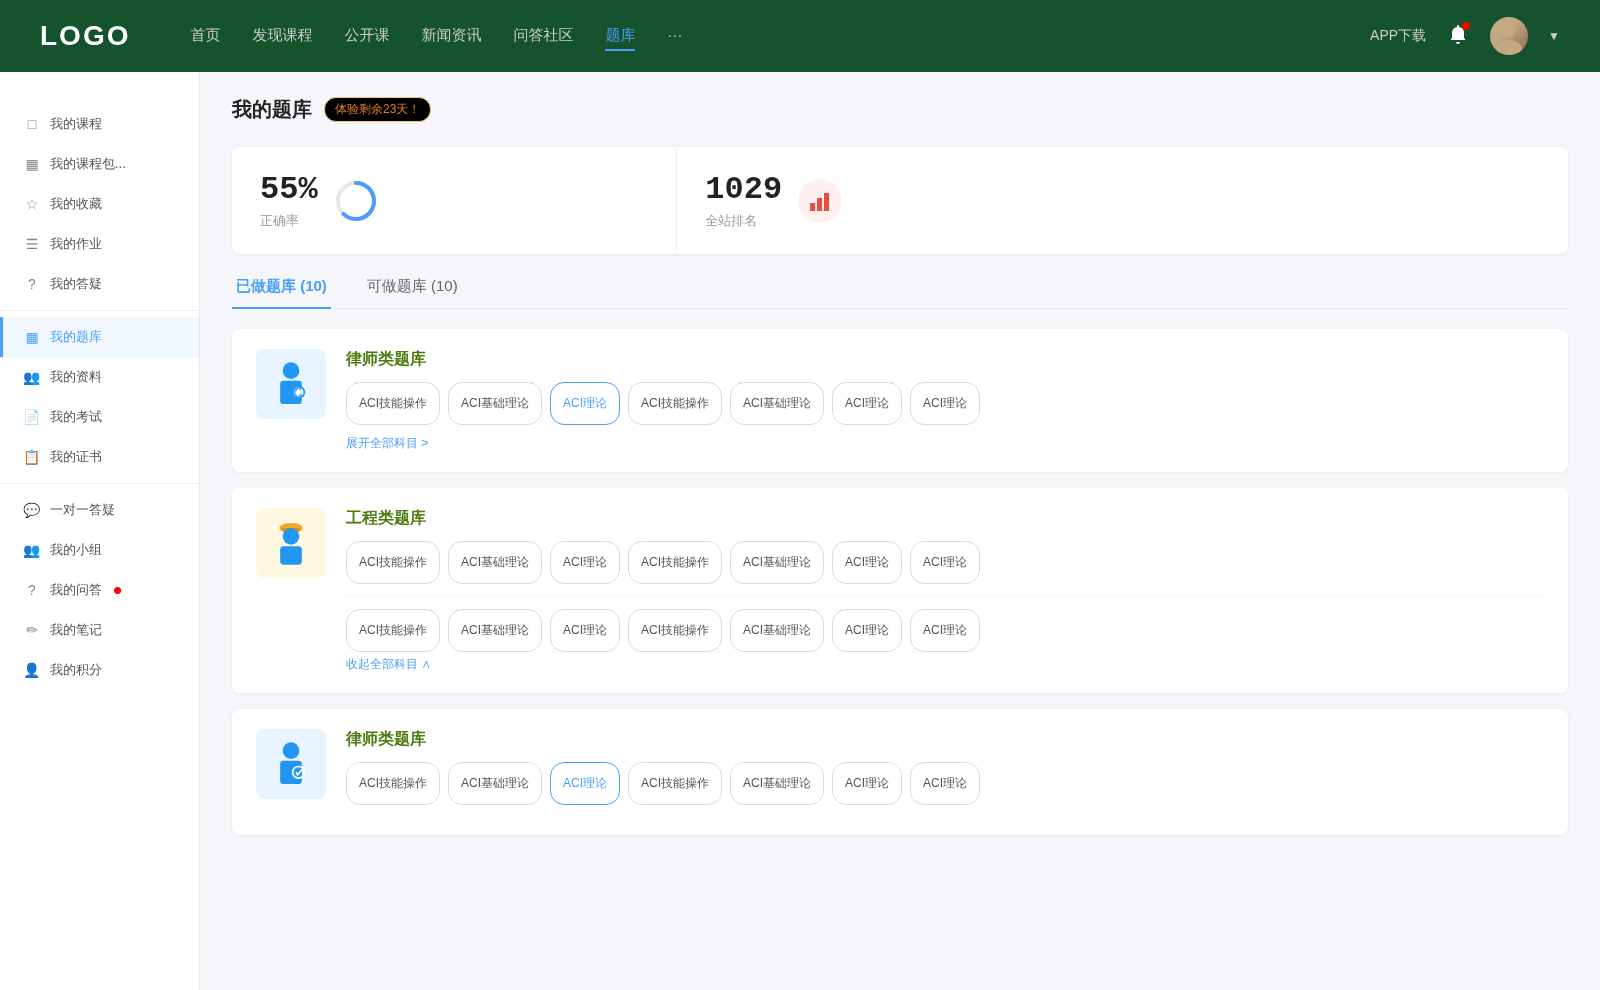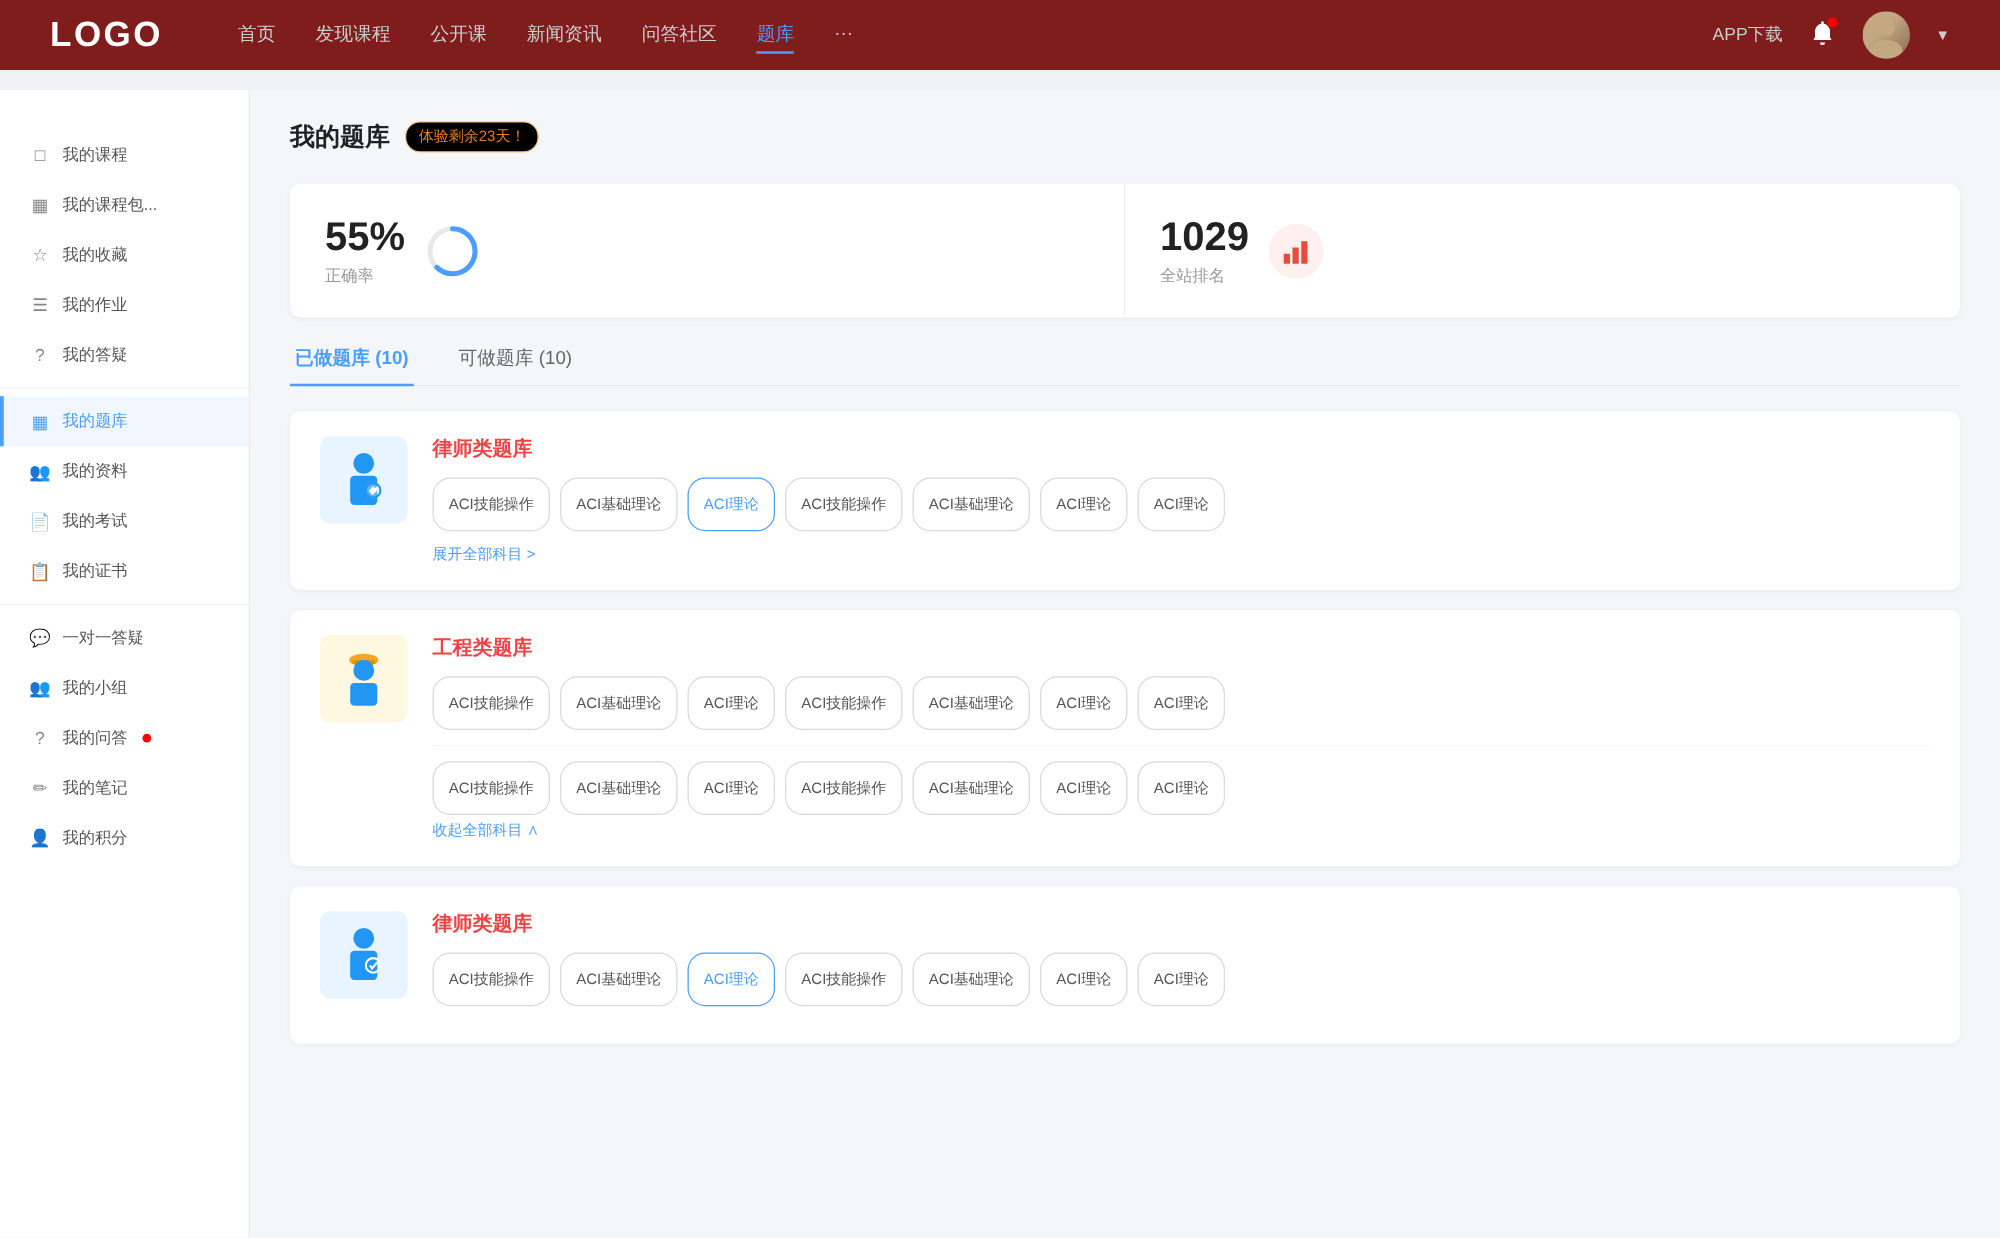--- a/index.html
+++ b/index.html
@@ -1,21 +1,21 @@
 <!DOCTYPE html>
 <html><head>
   <meta charset="utf-8">
   <style>
     * { box-sizing: border-box; margin: 0; padding: 0; }
     body { font-family: -apple-system, BlinkMacSystemFont, "PingFang SC", "Microsoft YaHei", sans-serif; background: #f0f2f5; min-height: 990px; }
 
     
     .navbar {
-      background: #7f1d1d;
-      height: 56px;
+      background: #14532d;
+      height: 72px;
       display: flex;
       align-items: center;
       padding: 0 40px;
       position: fixed;
       top: 0; left: 0; right: 0;
       z-index: 100;
     }
     .navbar-logo {
       color: #fff;
       font-size: 28px;
@@ -189,25 +189,26 @@
       color: #e67e22;
       font-size: 12px;
       padding: 3px 10px;
       border-radius: 12px;
       border: 1px solid #f5c97f;
     }
 
     
     .stats-row {
       display: grid;
-      grid-template-columns: repeat(2, 1fr);
+      grid-template-columns: repeat(3, 1fr);
       background: #fff;
       border-radius: 8px;
       margin-bottom: 8px;
       box-shadow: 0 1px 4px rgba(0,0,0,0.06);
+      font-family: Liberation Mono, monospace;
     }
     .stat-item {
       padding: 24px 28px;
       border-right: 1px solid #f0f0f0;
       display: flex;
       align-items: center;
       gap: 16px;
     }
     .stat-item:last-child { border-right: none; }
     .stat-value {
@@ -286,21 +287,21 @@
       display: flex; align-items: center; justify-content: center;
       flex-shrink: 0;
     }
     .qbank-person-icon {
       width: 50px; height: 50px;
     }
     .qbank-content { flex: 1; }
     .qbank-title {
       font-size: 16px;
       font-weight: 600;
-      color: #ef4444;
+      color: #4d7c0f;
       margin-bottom: 12px;
     }
     .qbank-tags {
       display: flex;
       flex-wrap: wrap;
       gap: 8px;
       margin-bottom: 10px;
     }
     .qbank-tag {
       padding: 12px 12px;

